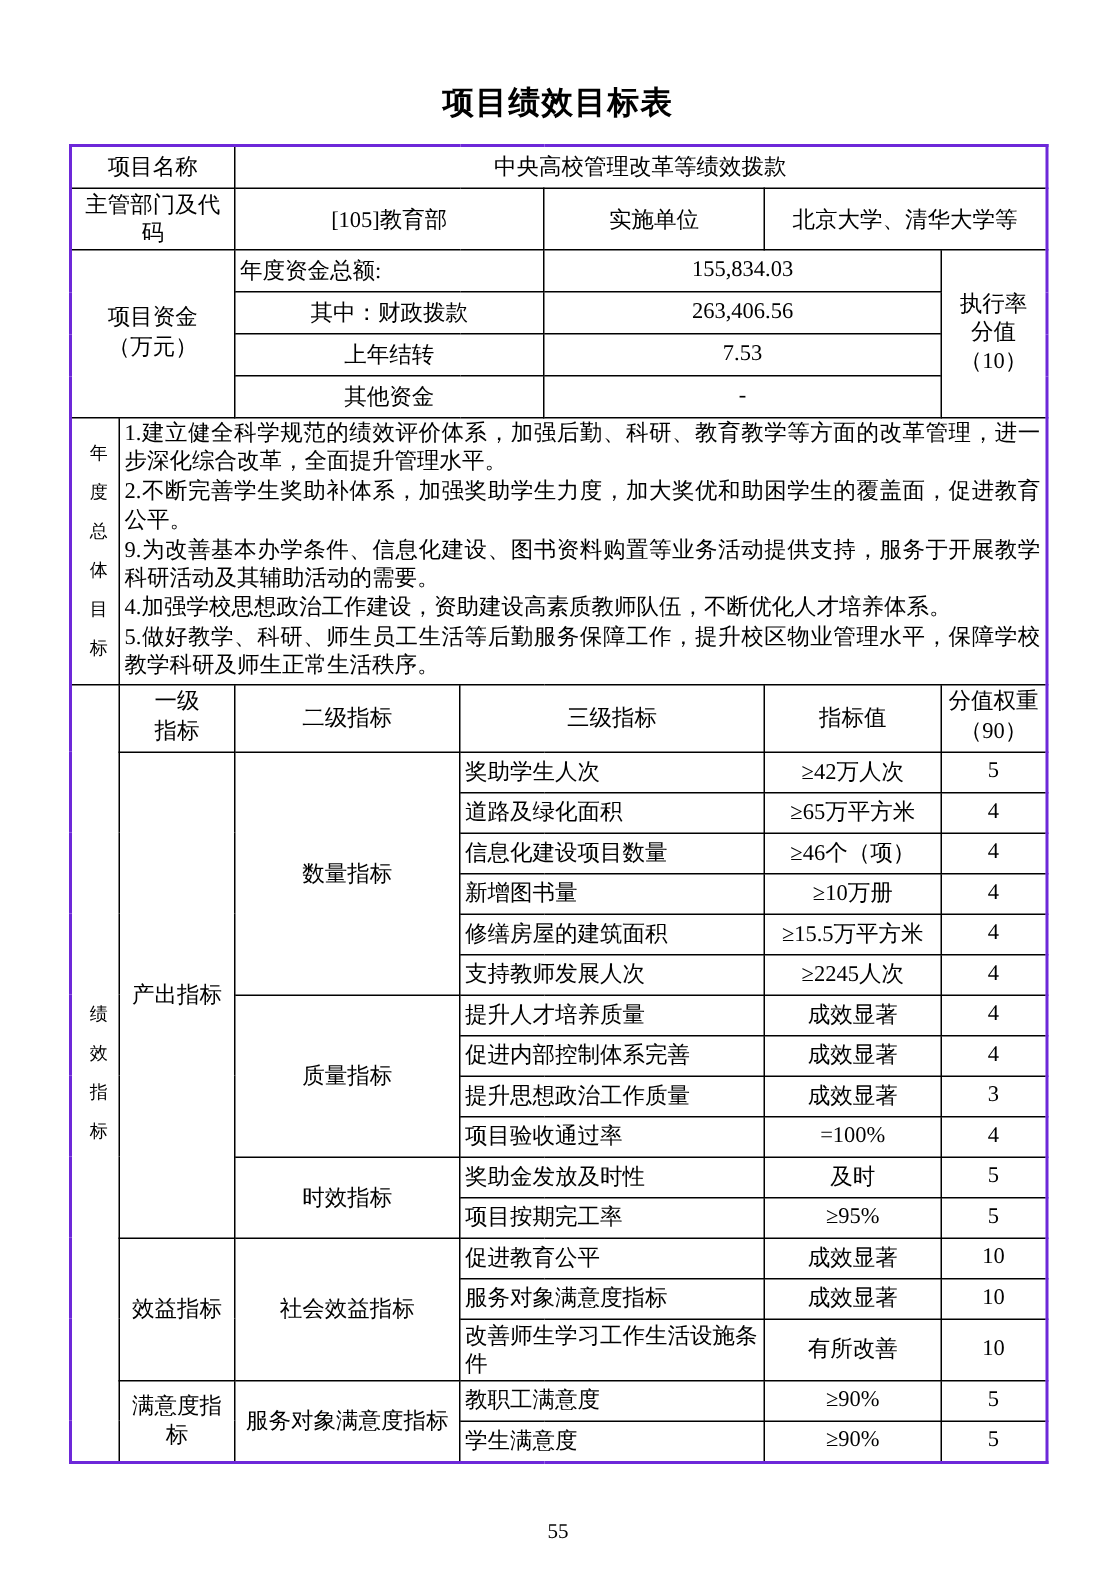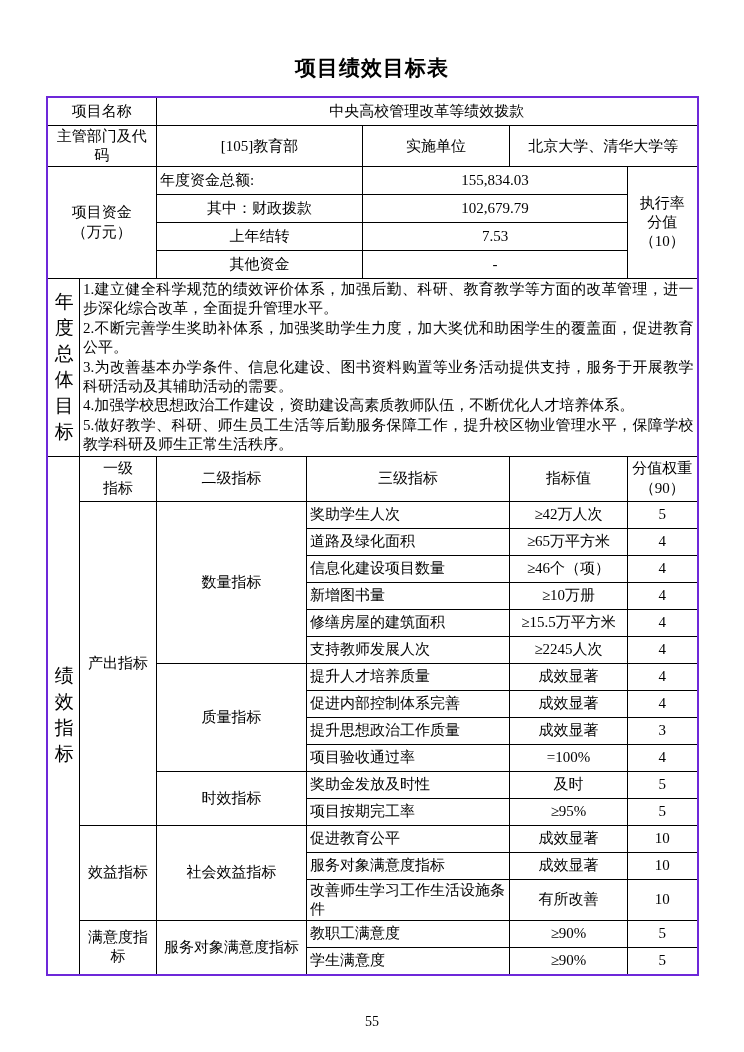--- a/index.html
+++ b/index.html
@@ -27,21 +27,21 @@
   .r { text-align: center; padding-right: 4px; }
   .pre { white-space: pre-line; text-align: center; line-height: 1.28; }
   tr.h27 td { height: 25px; }
   tr.hdr td { height: 42px; }
   tr.dr td { height: 24px; }
   .goals-cell { padding: 4px 6px 4px 5px; }
   .goal-line { line-height: 19.4px; text-align: justify; }
   .vert-cell { padding: 0; }
   .vert {
     width: 17px; margin: 0 auto; word-break: break-all;
-    line-height: 26px; text-align: left; font-size: 19px;
+    line-height: 26px; text-align: right; font-size: 12px;
   }
   .pagenum { text-align: center; font-size: 14px; margin-top: 38px; }
 </style>
 </head>
 <body>
 
 <div class="page">
 
   <h1 class="title">项目绩效目标表</h1>
 
@@ -74,39 +74,39 @@
       <td colspan="3" rowspan="4" class="pre">项目资金
 （万元）</td>
       <td colspan="2" class="l">年度资金总额:</td>
       <td colspan="2" class="r">155,834.03</td>
       <td rowspan="4" class="pre">执行率
 分值
 （10）</td>
     </tr>
     <tr class="h27">
       <td colspan="2" class="c">其中：财政拨款</td>
-      <td colspan="2" class="r">102,679.79</td>
+      <td colspan="2" class="r">263,406.56</td>
     </tr>
     <tr class="h27">
       <td colspan="2" class="c">上年结转</td>
       <td colspan="2" class="r">7.53</td>
     </tr>
     <tr class="h27">
       <td colspan="2" class="c">其他资金</td>
       <td colspan="2" class="r">-</td>
     </tr>
 
     <tr>
       <td class="vert-cell">
         <div class="vert">年度总体目标</div>
       </td>
       <td colspan="7" class="goals-cell">
         <div class="goal-line">1.建立健全科学规范的绩效评价体系，加强后勤、科研、教育教学等方面的改革管理，进一步深化综合改革，全面提升管理水平。</div>
         <div class="goal-line">2.不断完善学生奖助补体系，加强奖助学生力度，加大奖优和助困学生的覆盖面，促进教育公平。</div>
-        <div class="goal-line">3.为改善基本办学条件、信息化建设、图书资料购置等业务活动提供支持，服务于开展教学科研活动及其辅助活动的需要。</div>
+        <div class="goal-line">9.为改善基本办学条件、信息化建设、图书资料购置等业务活动提供支持，服务于开展教学科研活动及其辅助活动的需要。</div>
         <div class="goal-line">4.加强学校思想政治工作建设，资助建设高素质教师队伍，不断优化人才培养体系。</div>
         <div class="goal-line">5.做好教学、科研、师生员工生活等后勤服务保障工作，提升校区物业管理水平，保障学校教学科研及师生正常生活秩序。</div>
       </td>
     </tr>
 
     <tr class="hdr">
       <td rowspan="18" class="vert-cell">
         <div class="vert">绩效指标</div>
       </td>
       <td colspan="2" class="pre">一级

